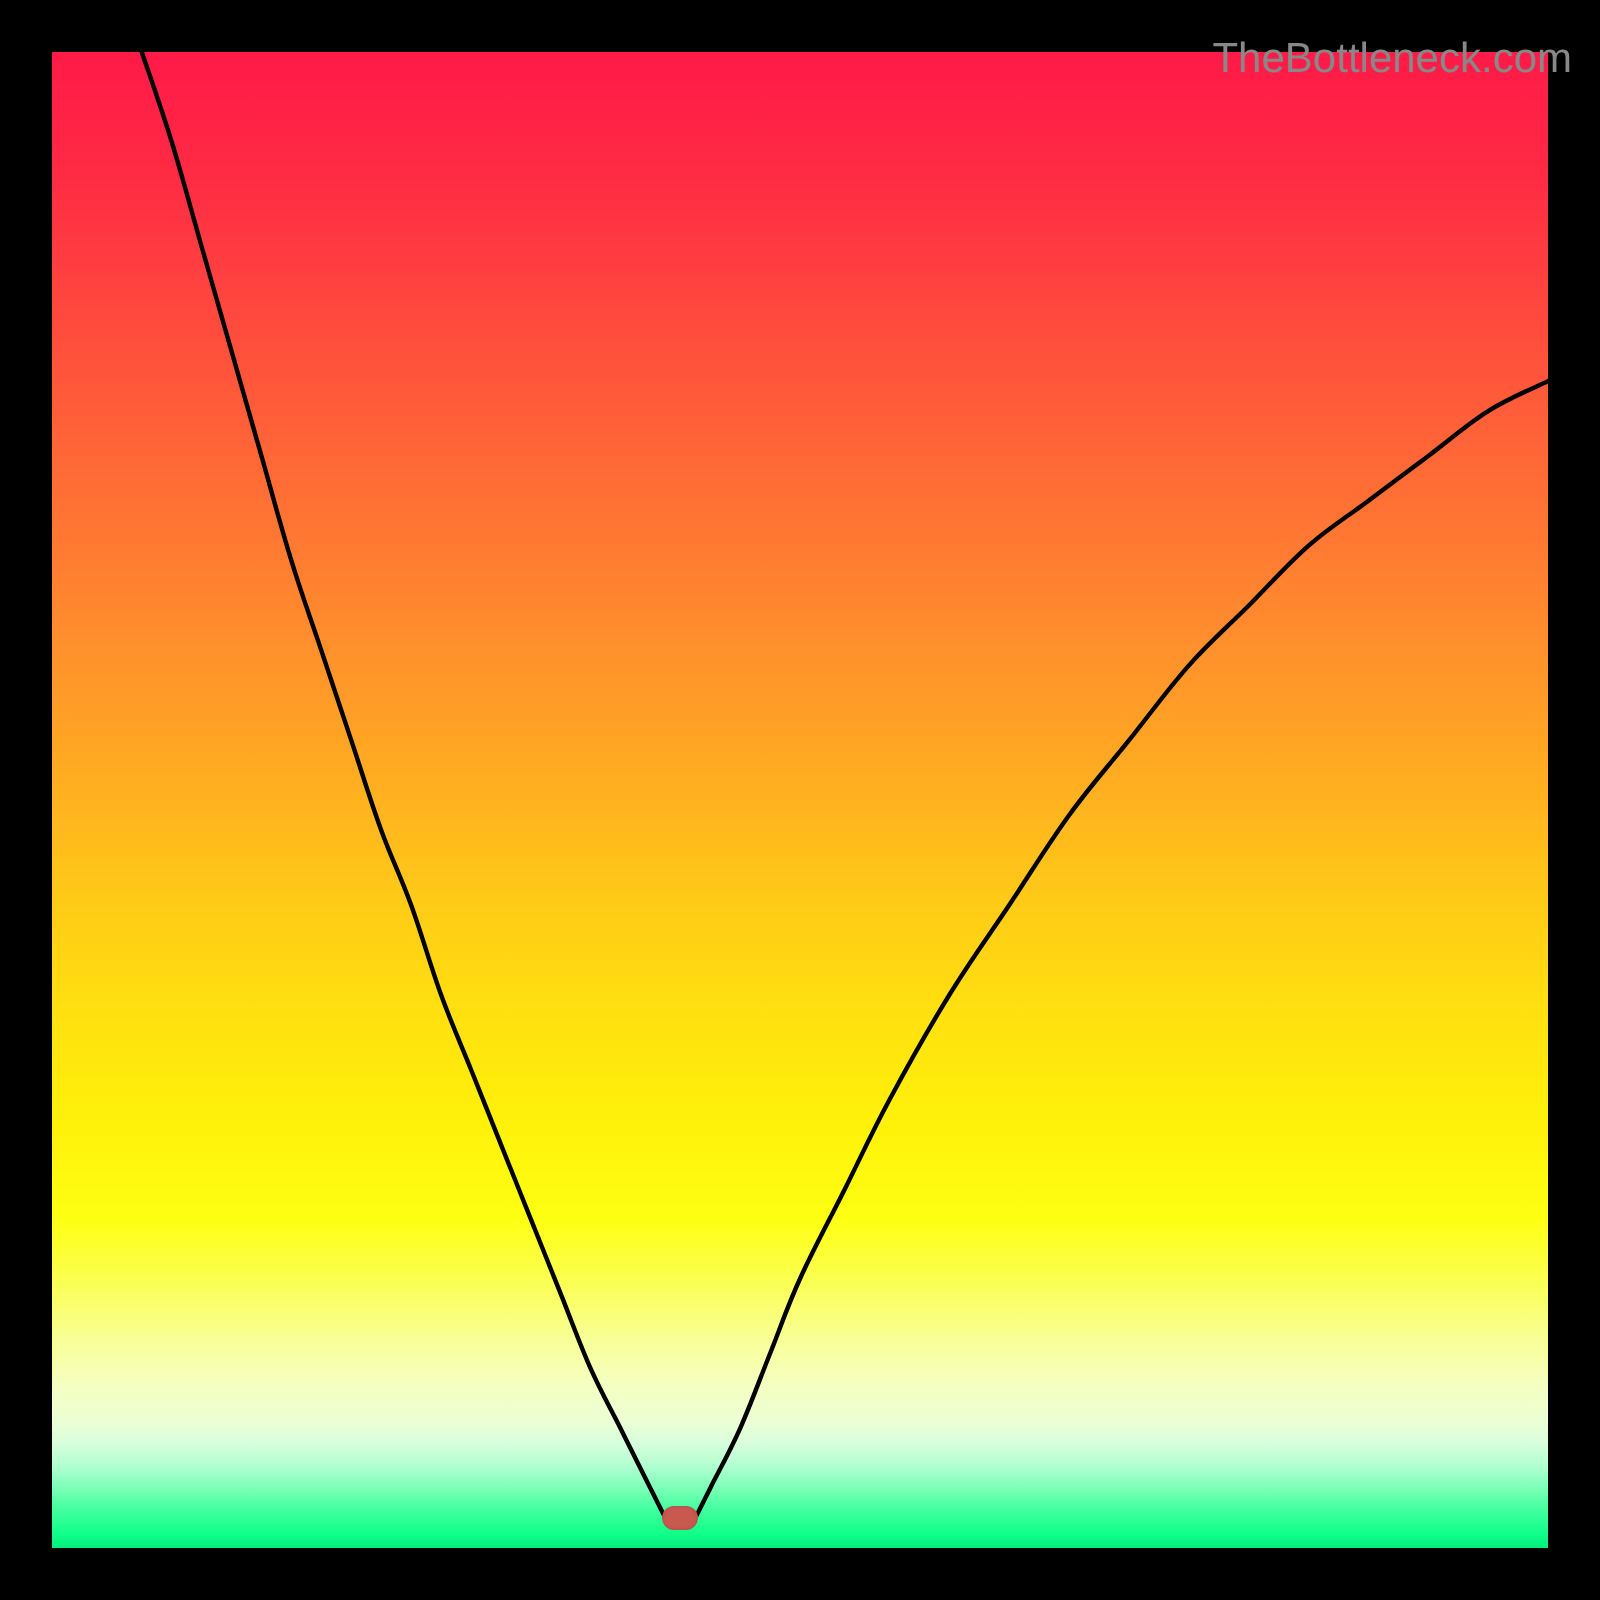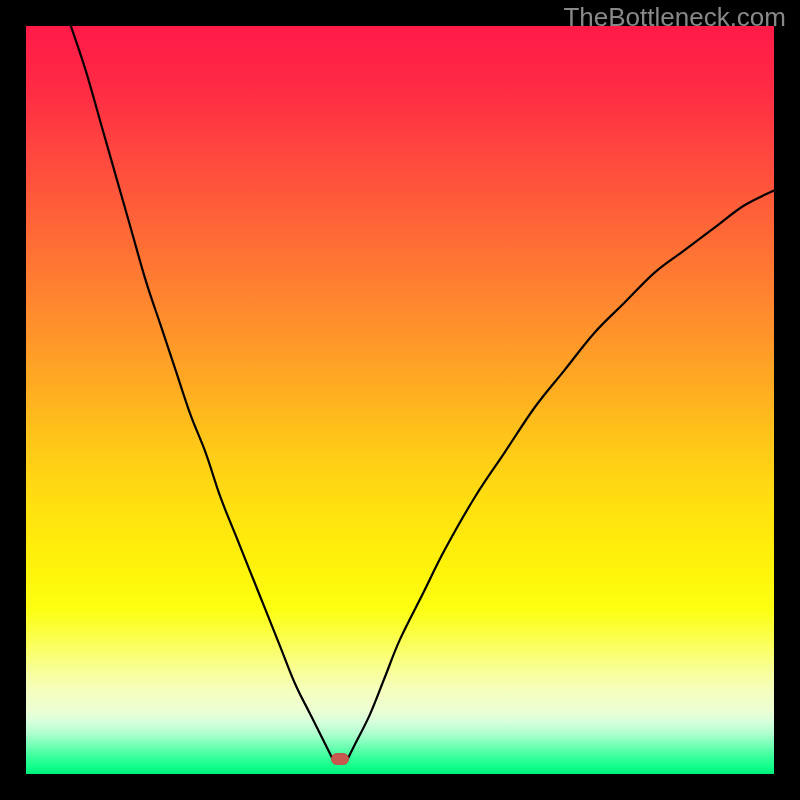--- a/index.html
+++ b/index.html
@@ -9,24 +9,24 @@
   }
   body {
     width: 800px;
     height: 800px;
     background: #000;
     position: relative;
     overflow: hidden;
   }
   .watermark {
     position: absolute;
-    top: 2px;
+    top: 18px;
     right: 14px;
     font-family: Arial, Helvetica, sans-serif;
-    font-size: 26px;
+    font-size: 21px;
     color: #888;
     font-weight: 500;
     z-index: 10;
   }
   .plot-area {
     position: absolute;
     left: 26px;
     top: 26px;
     width: 748px;
     height: 748px;

